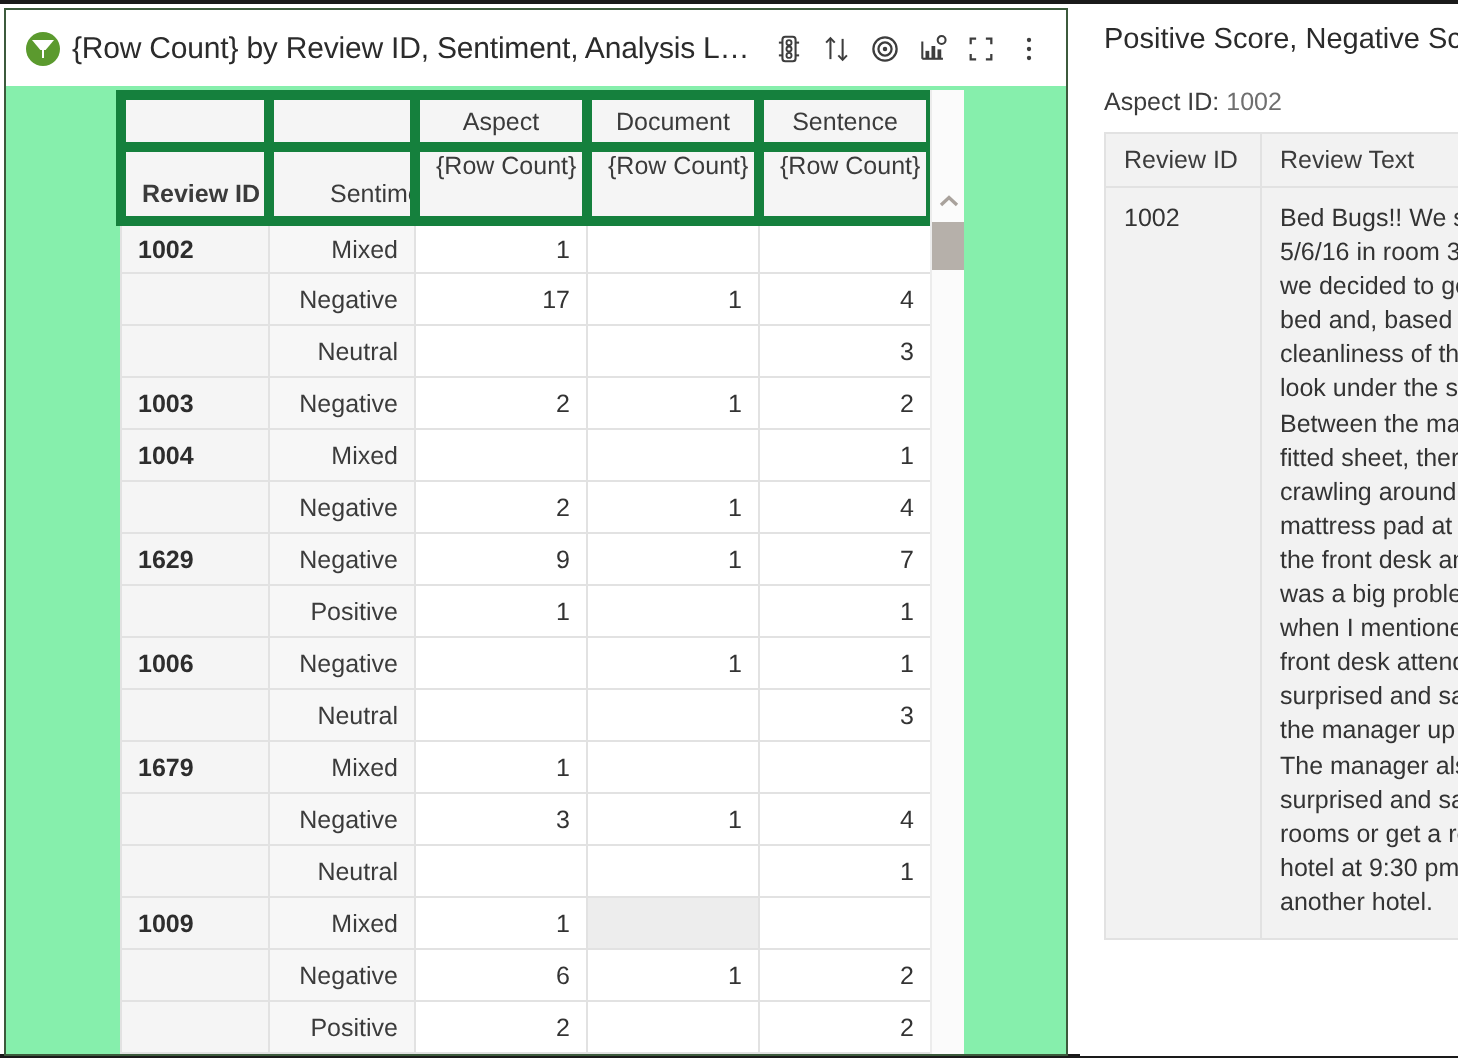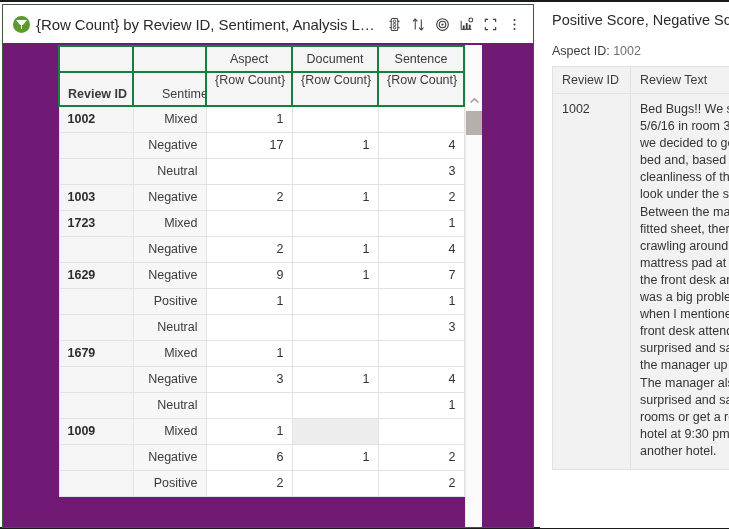--- a/index.html
+++ b/index.html
@@ -17,21 +17,21 @@
     border-top: 2px solid #1a1a1a;
     border-bottom: 2px solid #1a1a1a;
   }
 
   
   #left-panel {
     position: absolute;
     left: 2px; top: 2px;
     width: 532px; height: 524px;
     border: 1px solid #3c5a3c;
-    background: #701a75;
+    background: #86efac;
     overflow: hidden;
   }
 
   
   #viz-header {
     position: absolute;
     left: 0; top: 0;
     width: 530px; height: 38px;
     display: flex;
     align-items: center;
@@ -109,21 +109,21 @@
     padding: 0 8px;
     font-weight: normal;
     overflow: hidden;
     white-space: nowrap;
   }
   table.pivot thead th {
     background: #f5f5f5;
     color: #3b3b3b;
     font-size: 12.5px;
     text-align: center;
-    border: 2px solid #15803d;
+    border: 5px solid #15803d;
   }
   thead th.grp-blank { background: #f5f5f5; border-bottom-color: #f5f5f5; }
   thead th.hdr-rid {
     text-align: left;
     font-weight: bold;
     vertical-align: bottom;
     padding-bottom: 4px;
     height: 26px;
   }
   thead th.hdr-sent {
@@ -359,21 +359,21 @@
               <td class="num">3</td>
             </tr>
             <tr>
               <td class="rid">1003</td>
               <td class="sent">Negative</td>
               <td class="num">2</td>
               <td class="num">1</td>
               <td class="num">2</td>
             </tr>
             <tr>
-              <td class="rid">1723</td>
+              <td class="rid">1004</td>
               <td class="sent">Mixed</td>
               <td class="num"></td>
               <td class="num"></td>
               <td class="num">1</td>
             </tr>
             <tr>
               <td class="rid empty"></td>
               <td class="sent">Negative</td>
               <td class="num">2</td>
               <td class="num">1</td>
@@ -384,20 +384,27 @@
               <td class="sent">Negative</td>
               <td class="num">9</td>
               <td class="num">1</td>
               <td class="num">7</td>
             </tr>
             <tr>
               <td class="rid empty"></td>
               <td class="sent">Positive</td>
               <td class="num">1</td>
               <td class="num"></td>
+              <td class="num">1</td>
+            </tr>
+            <tr>
+              <td class="rid">1006</td>
+              <td class="sent">Negative</td>
+              <td class="num"></td>
+              <td class="num">1</td>
               <td class="num">1</td>
             </tr>
             <tr>
               <td class="rid empty"></td>
               <td class="sent">Neutral</td>
               <td class="num"></td>
               <td class="num"></td>
               <td class="num">3</td>
             </tr>
             <tr>

